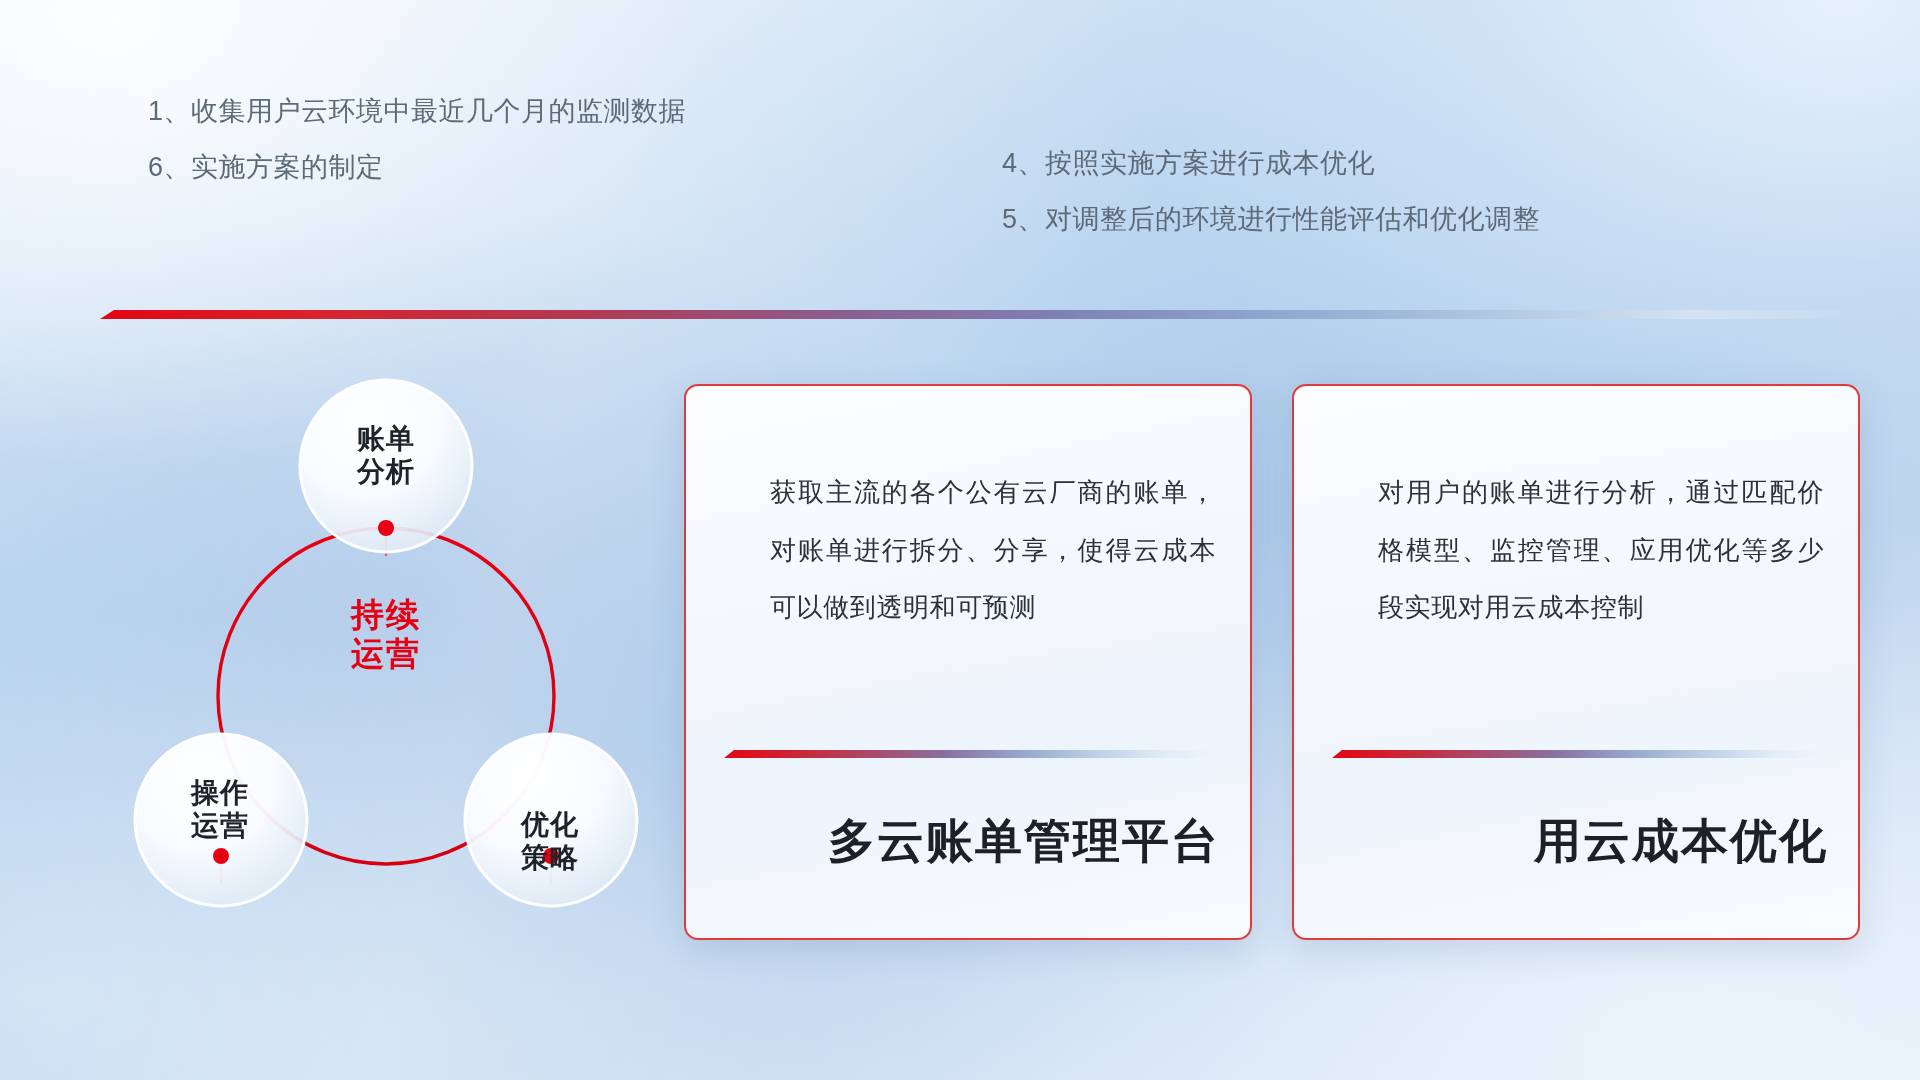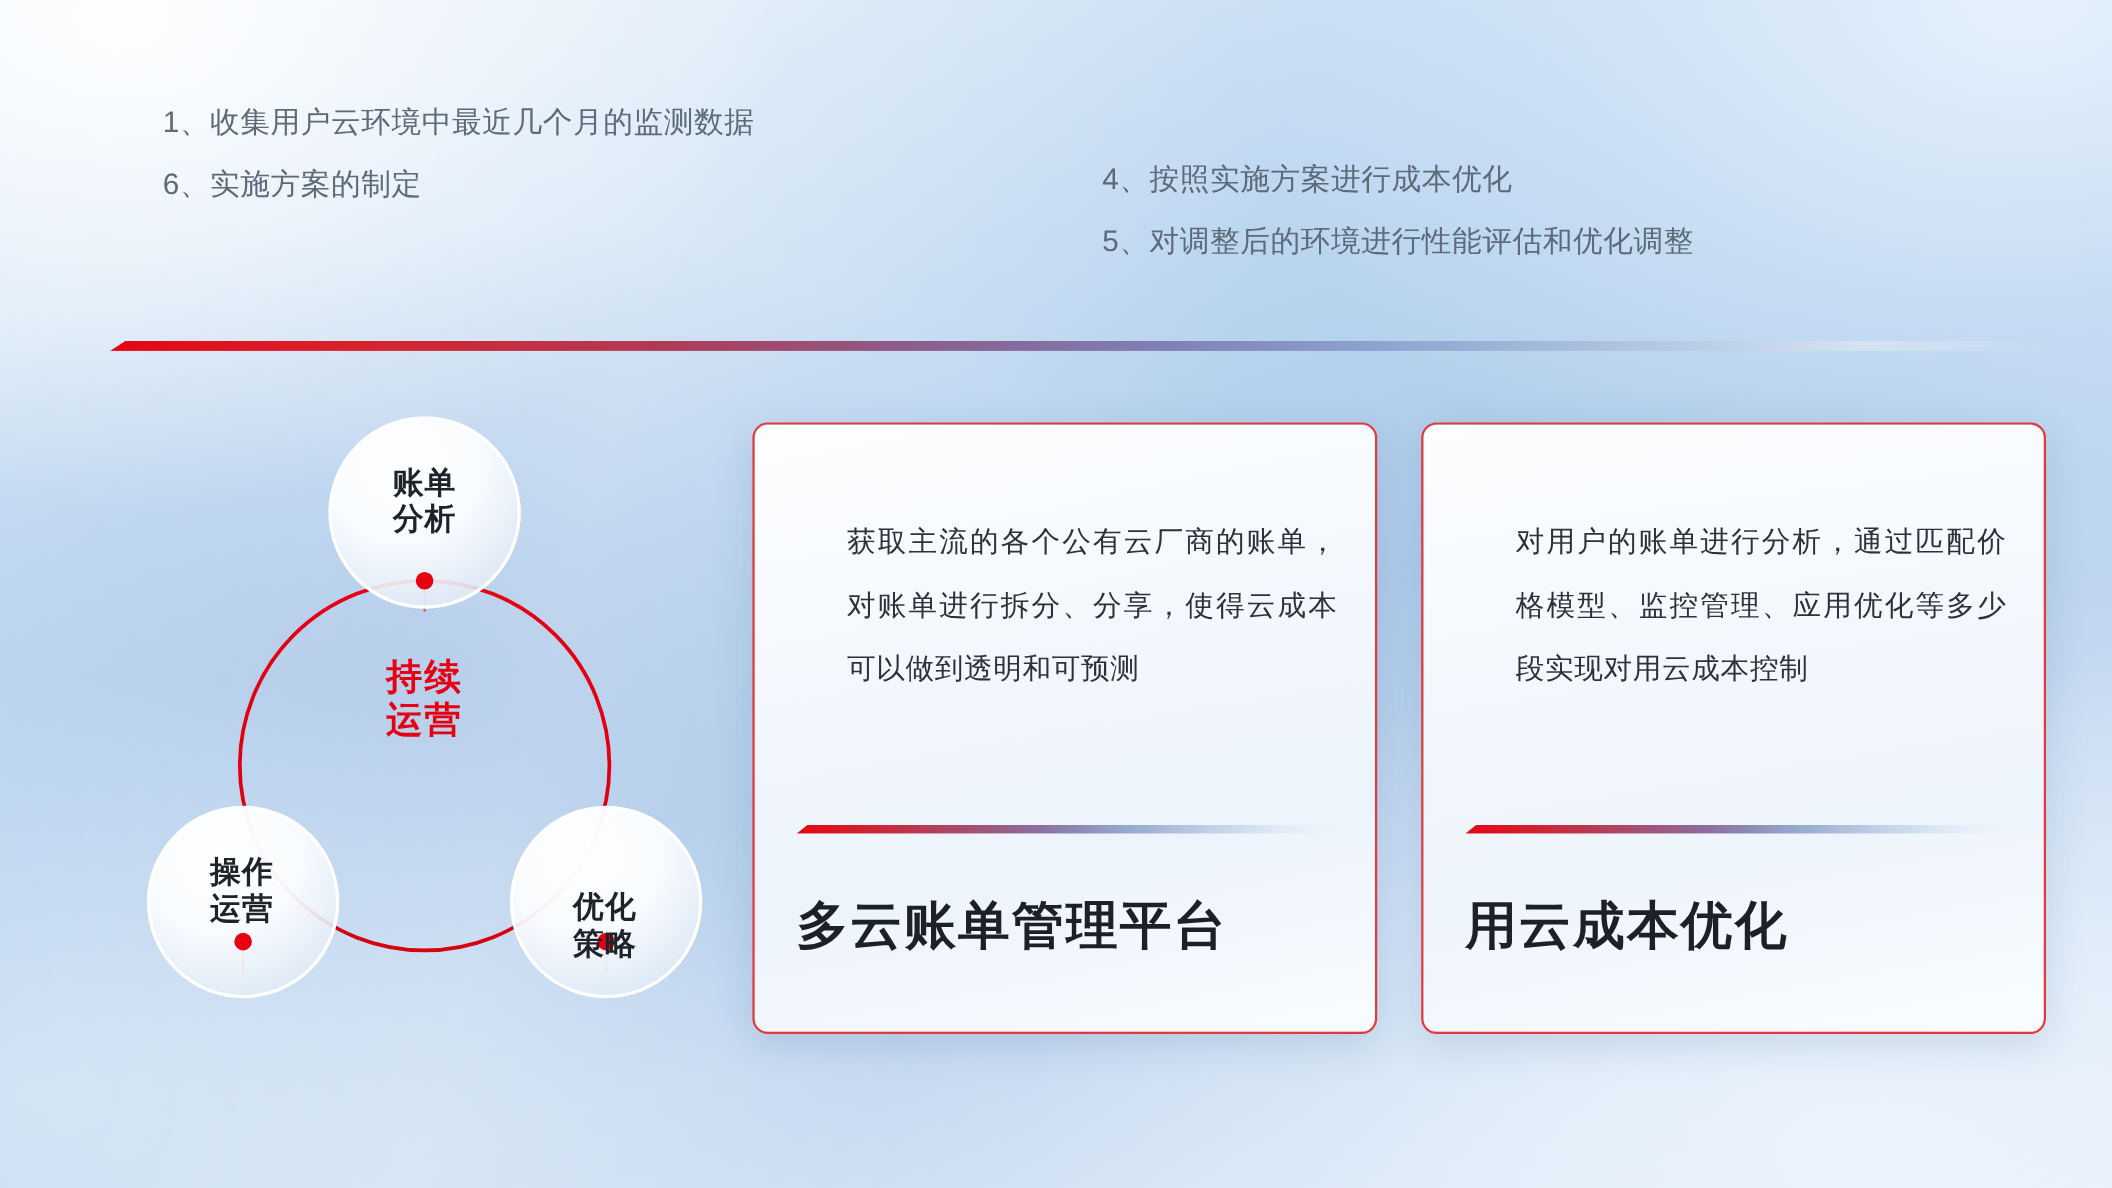--- a/index.html
+++ b/index.html
@@ -194,20 +194,21 @@
   .card-title {
     position: absolute;
     left: 38px;
     right: 30px;
     top: 424px;
     font-size: 47px;
     font-weight: bold;
     color: #1b2126;
     letter-spacing: 2px;
     white-space: nowrap;
+    text-align: right;
   }
 </style>
 </head>
 <body>
 
 <div id="stage">
 
   <div class="bg-layer bg-base"></div>
   <div class="bg-layer bg-glow-mid"></div>
   <div class="bg-layer bg-glow-tl"></div>

